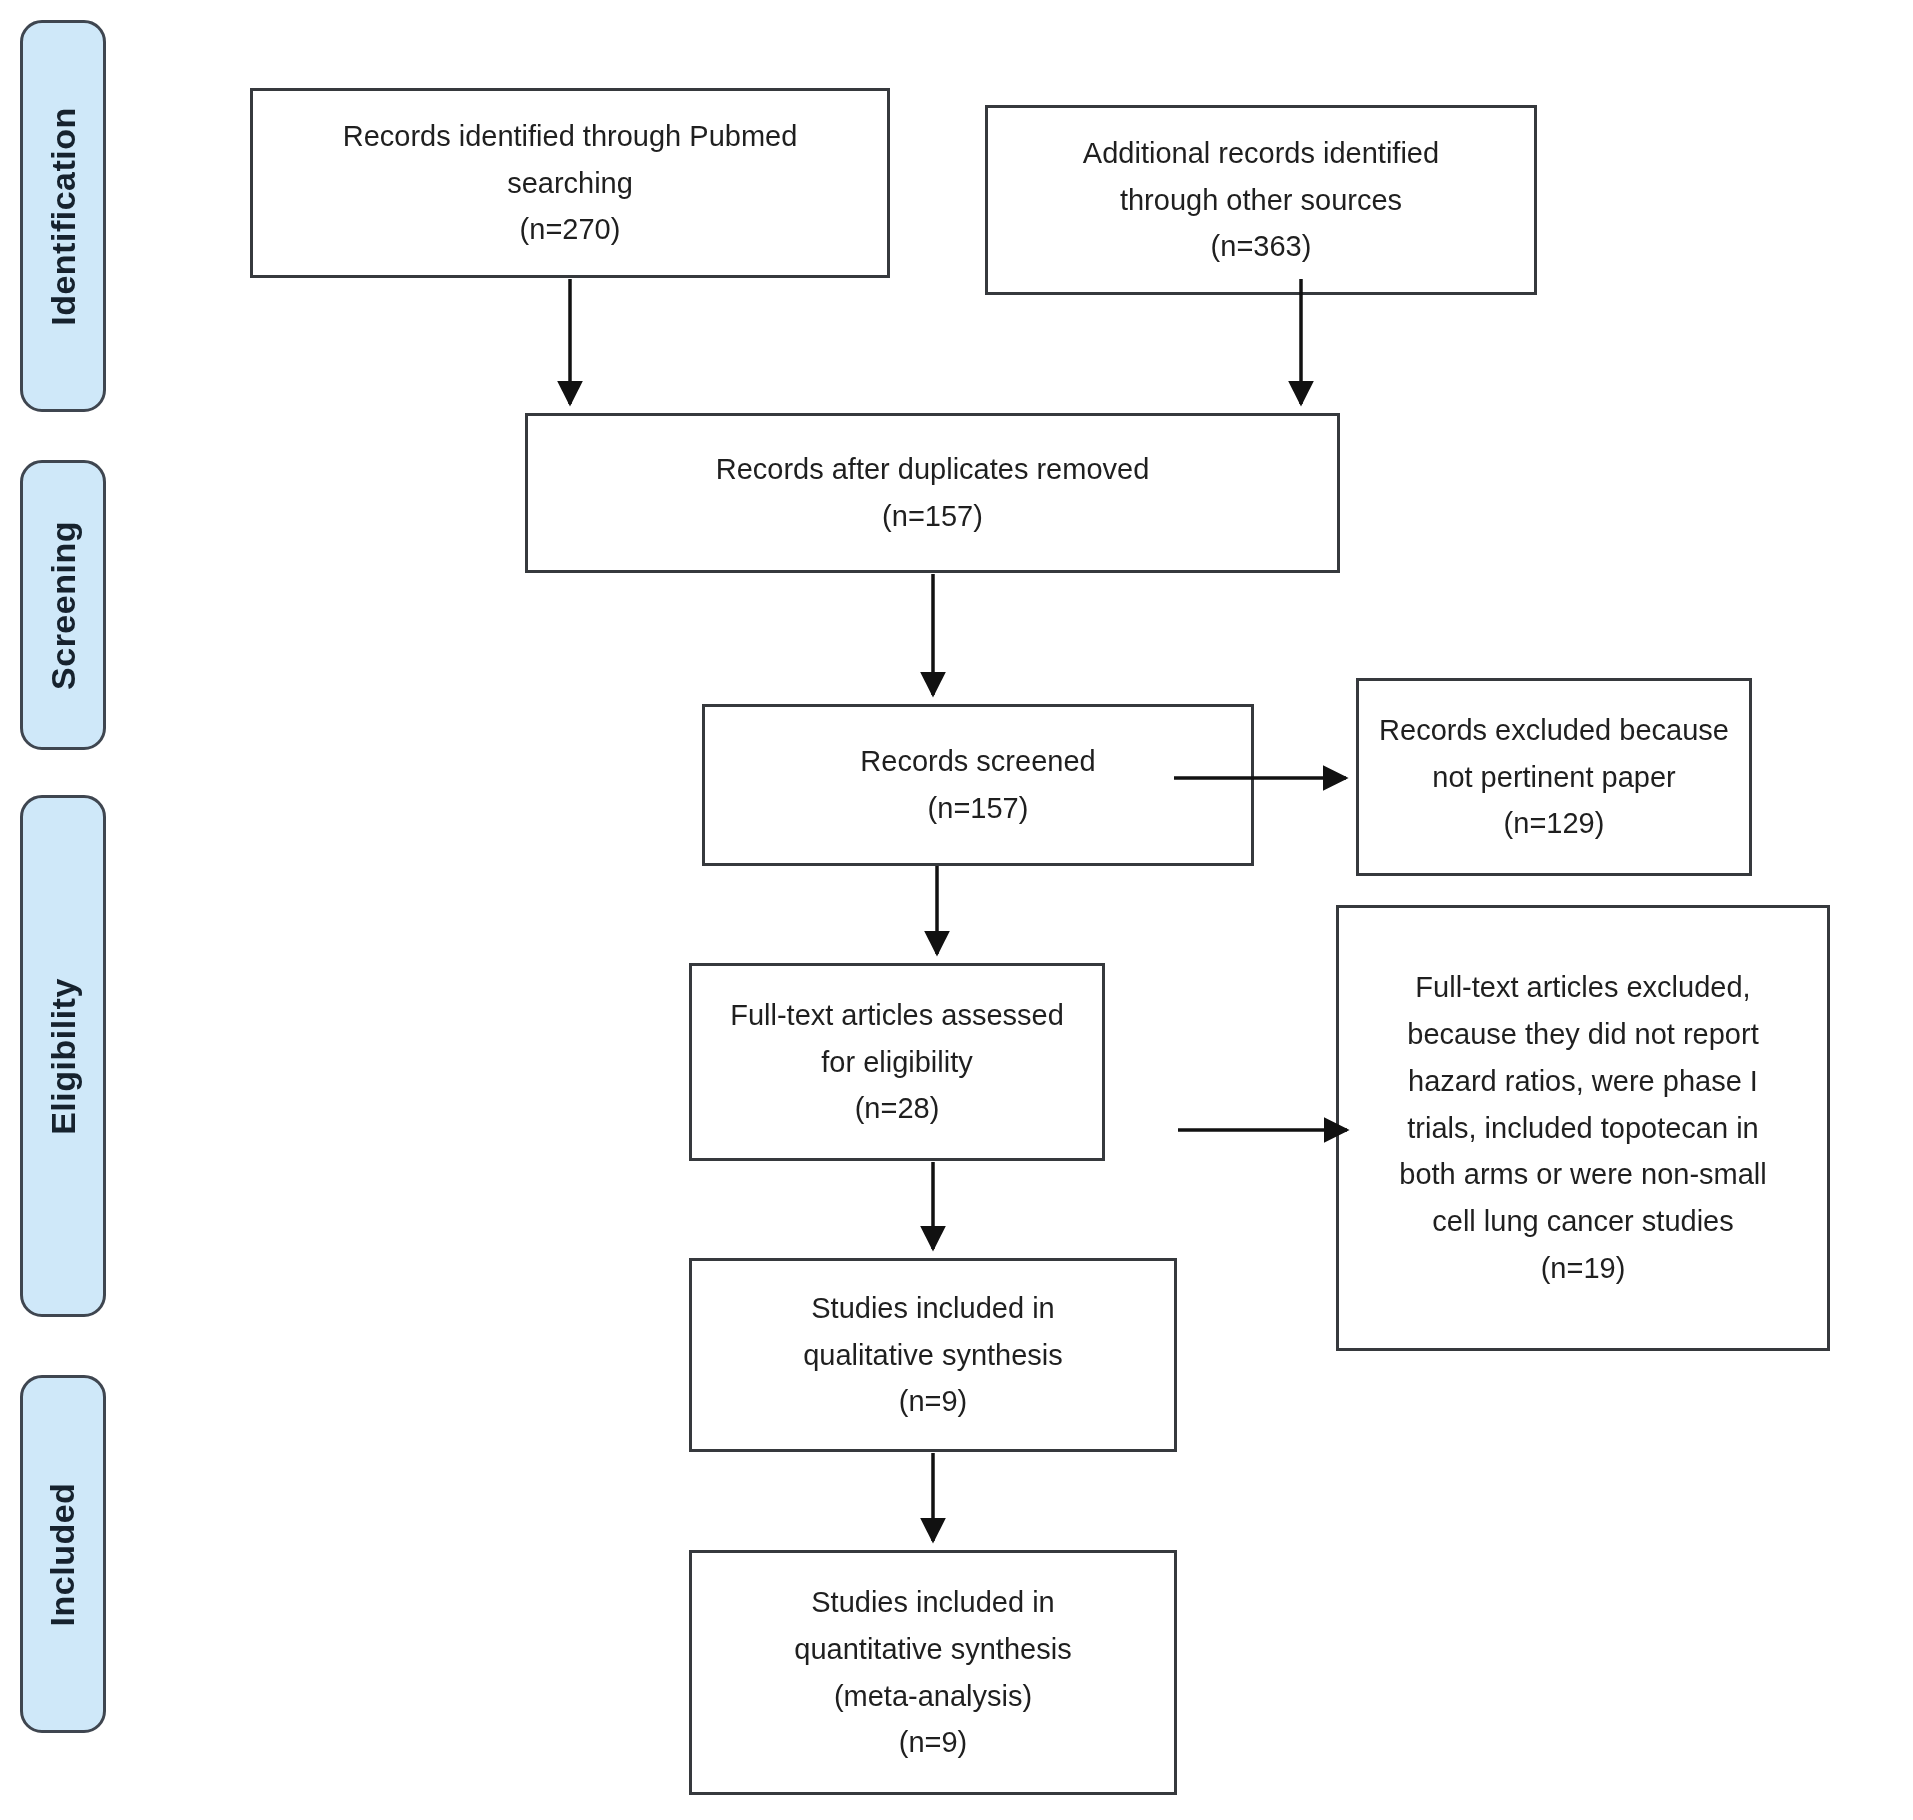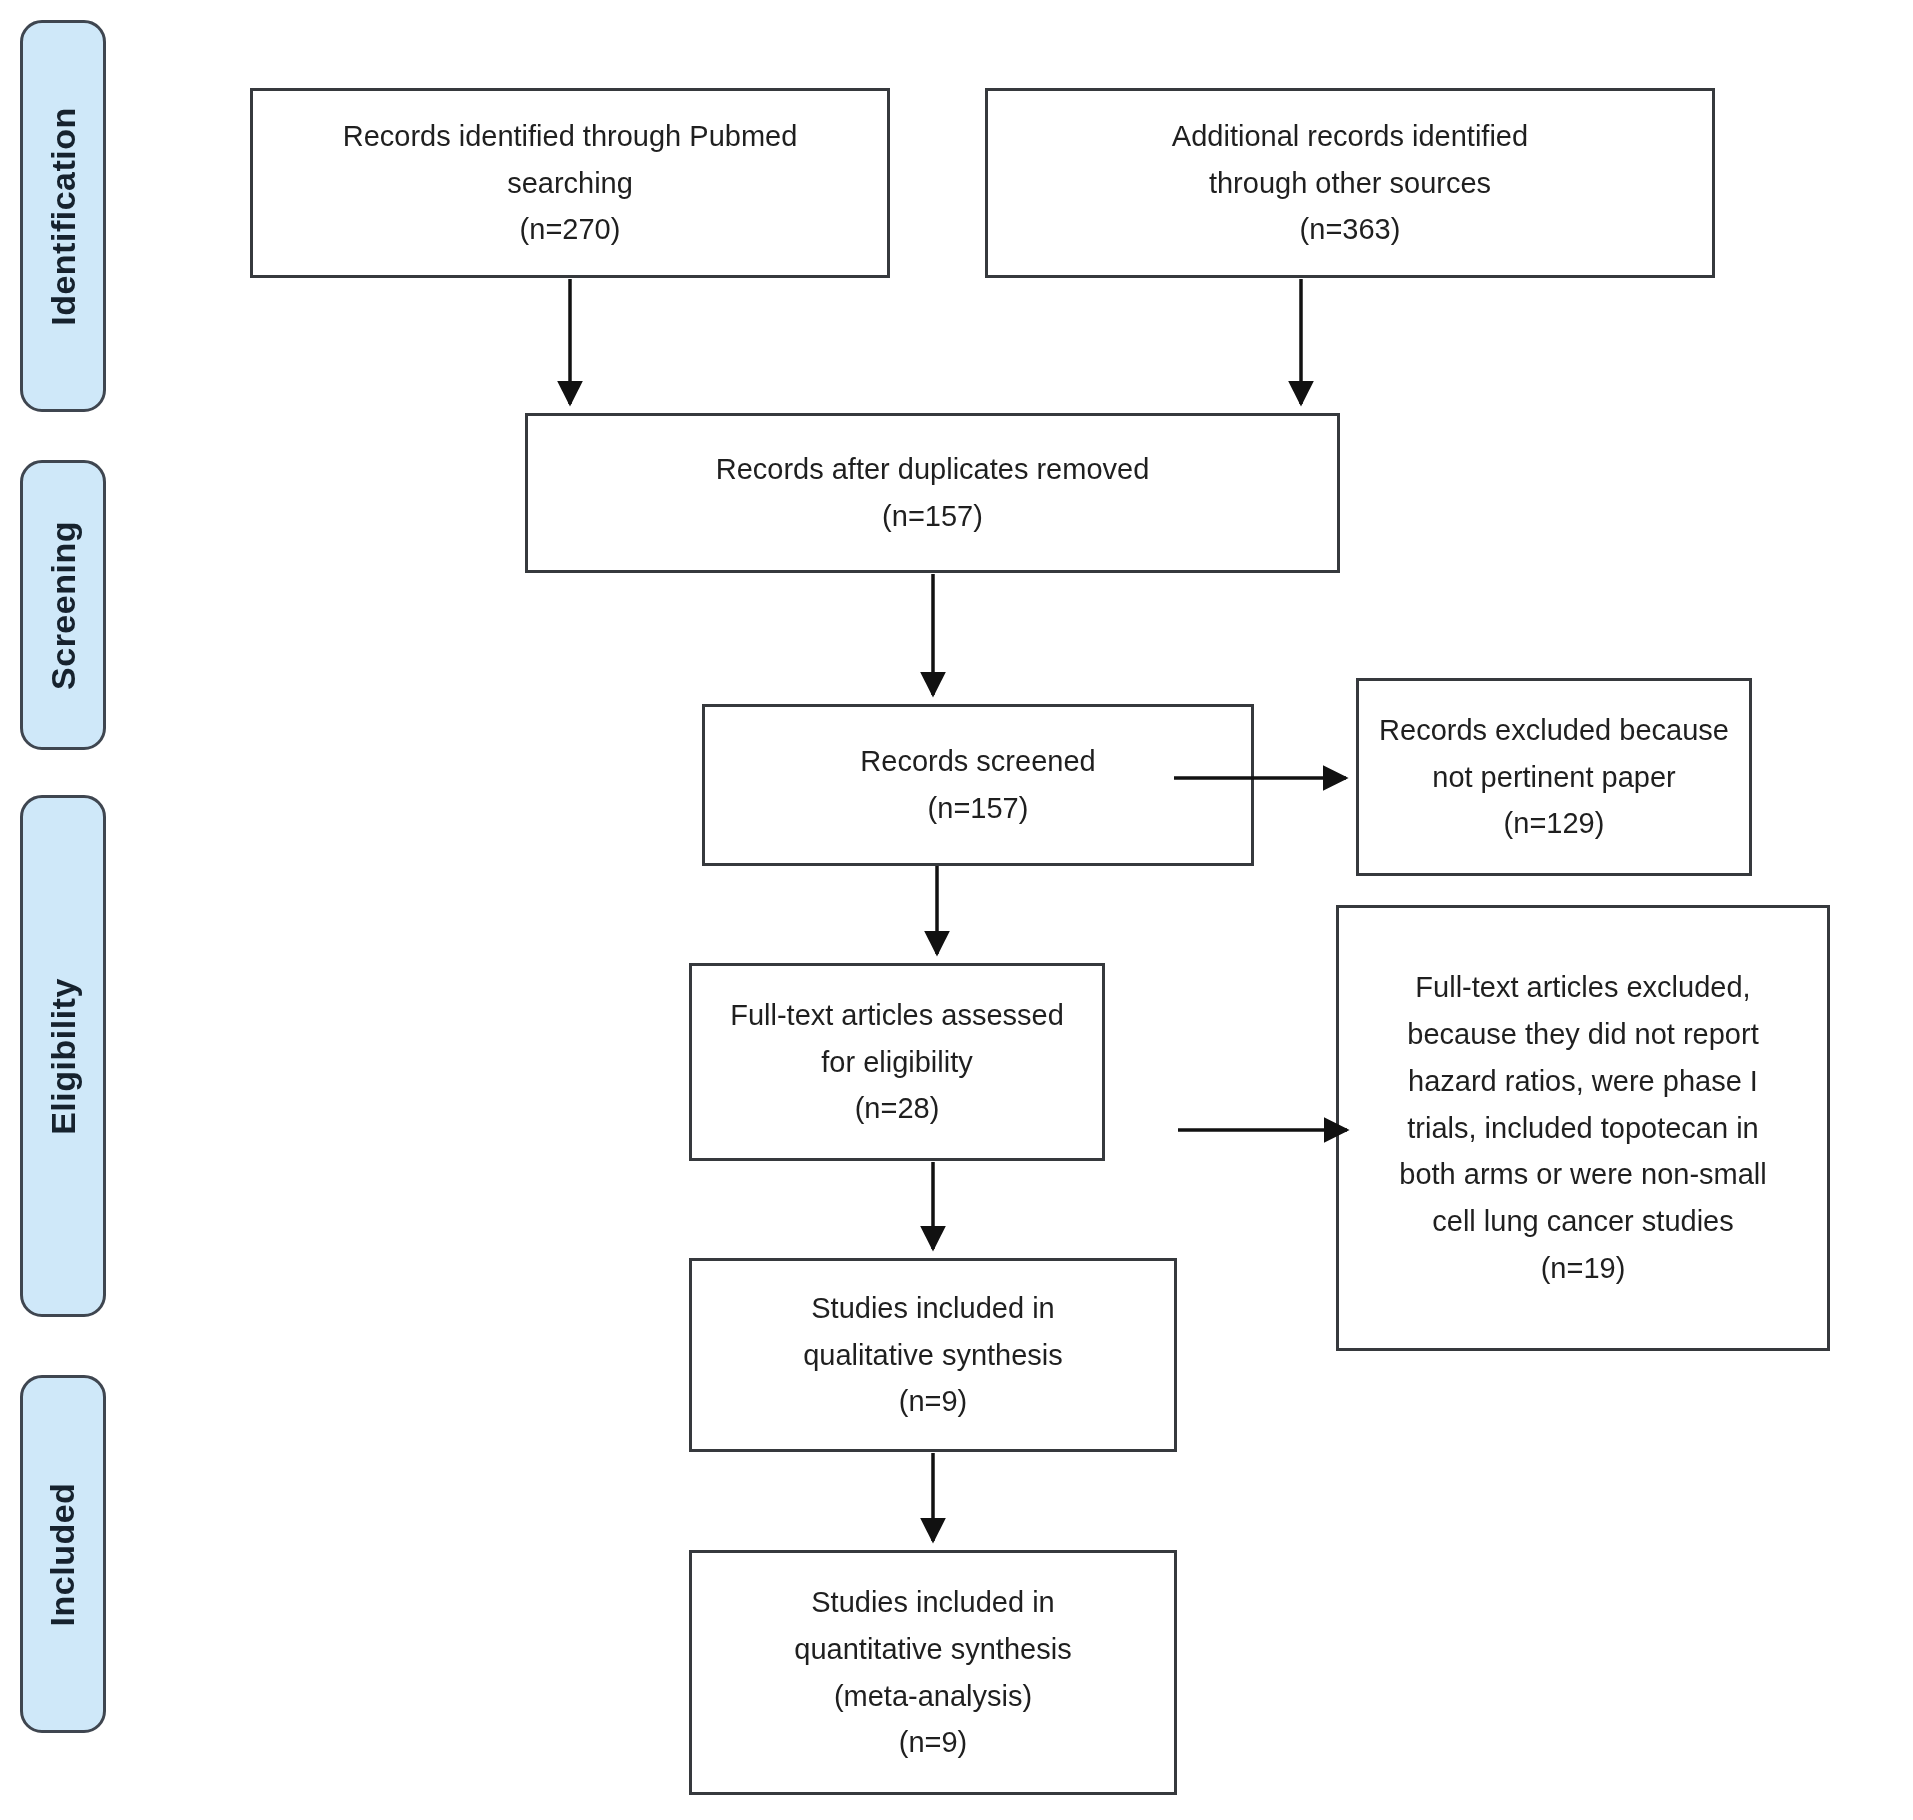--- a/index.html
+++ b/index.html
@@ -82,21 +82,21 @@
   </div>
   <div class="pill" style="top:1375px;height:358px;">
     <span class="pill-label">Included</span>
   </div>
 
   <div class="box" style="left:250px;top:88px;width:640px;height:190px;">
     <span class="box-text">Records identified through Pubmed
 searching
 (n=270)</span>
   </div>
-  <div class="box" style="left:985px;top:88px;width:730px;height:190px;">
+  <div class="box" style="left:985px;top:105px;width:552px;height:190px;">
     <span class="box-text">Additional records identified
 through other sources
 (n=363)</span>
   </div>
   <div class="box" style="left:525px;top:413px;width:815px;height:160px;">
     <span class="box-text">Records after duplicates removed
 (n=157)</span>
   </div>
   <div class="box" style="left:702px;top:704px;width:552px;height:162px;">
     <span class="box-text">Records screened

